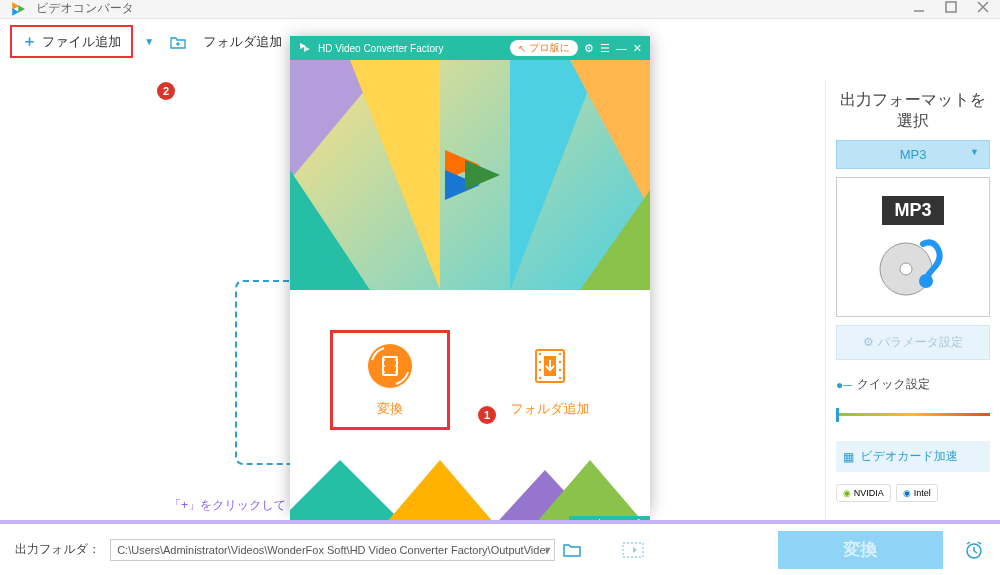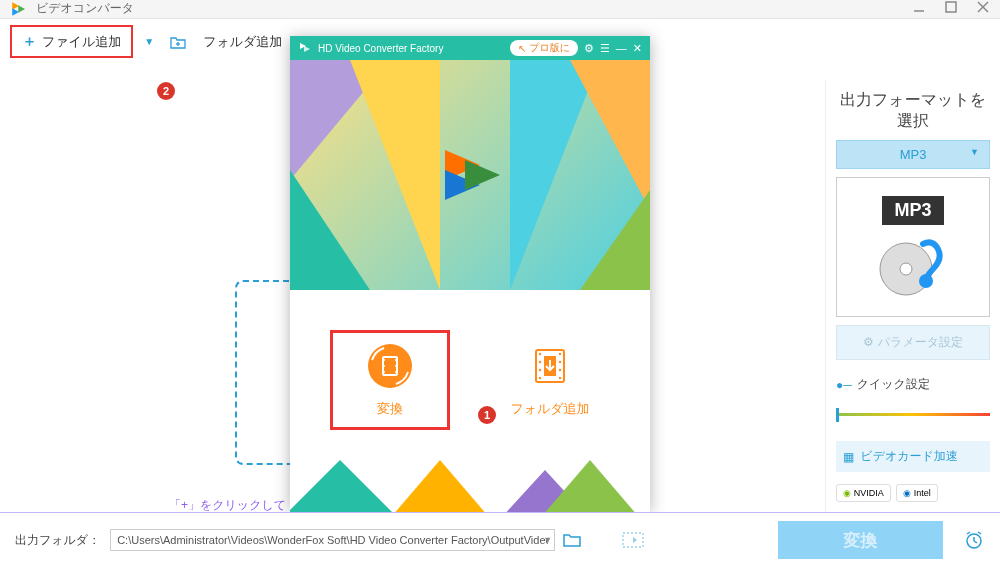--- a/index.html
+++ b/index.html
@@ -47,21 +47,21 @@
 .param-btn{background:#e8f4fb;color:#a8c7d8;padding:8px;font-size:12px;text-align:center;border:1px solid #d5e8f2;cursor:pointer}
 .quick-title{font-size:12px;color:#444;display:flex;align-items:center;gap:5px;margin-top:8px}
 .quick-marker{color:#2a9fd6;font-size:12px}
 .slider-track{height:20px;position:relative;margin:4px 0}
 .slider-line{height:3px;background:linear-gradient(90deg,#8bc34a 0%,#ffc107 50%,#f44336 100%);margin-top:8px}
 .slider-handle{position:absolute;left:0;top:3px;width:3px;height:14px;background:#2a9fd6}
 .auto-label{font-size:11px;color:#666}
 .gpu-btn{background:#e8f4fb;color:#2a9fd6;padding:7px;font-size:12px;display:flex;align-items:center;gap:6px;cursor:pointer;margin-top:4px}
 .gpu-badges{display:flex;gap:5px;margin-top:4px}
 .gpu-badge{border:1px solid #ddd;border-radius:3px;padding:3px 6px;font-size:9px;display:flex;align-items:center;gap:3px}
-.bottombar{position:absolute;bottom:8px;left:0;right:0;height:55px;border-top:1px solid #c4b5fd;display:flex;align-items:center;padding:0 15px;gap:10px;background:#fff}
+.bottombar{position:absolute;bottom:0;left:0;right:0;height:55px;border-top:4px solid #c4b5fd;display:flex;align-items:center;padding:0 15px;gap:10px;background:#fff}
 .out-label{font-size:12px;color:#444}
 .path-input{flex:0 0 445px;border:1px solid #ccc;padding:4px 6px;font-size:11px;color:#555;background:#fff}
 .convert-btn{margin-left:auto;width:165px;height:38px;background:#8fd4f7;color:#d8effc;font-size:17px;display:flex;align-items:center;justify-content:center;cursor:pointer;font-weight:bold}
 .alarm-icon{color:#2a9fd6;cursor:pointer;margin-left:10px}
 </style>
 </head>
 <body>
 
 <div class="titlebar">
   <svg class="app-logo" viewBox="0 0 24 24">

